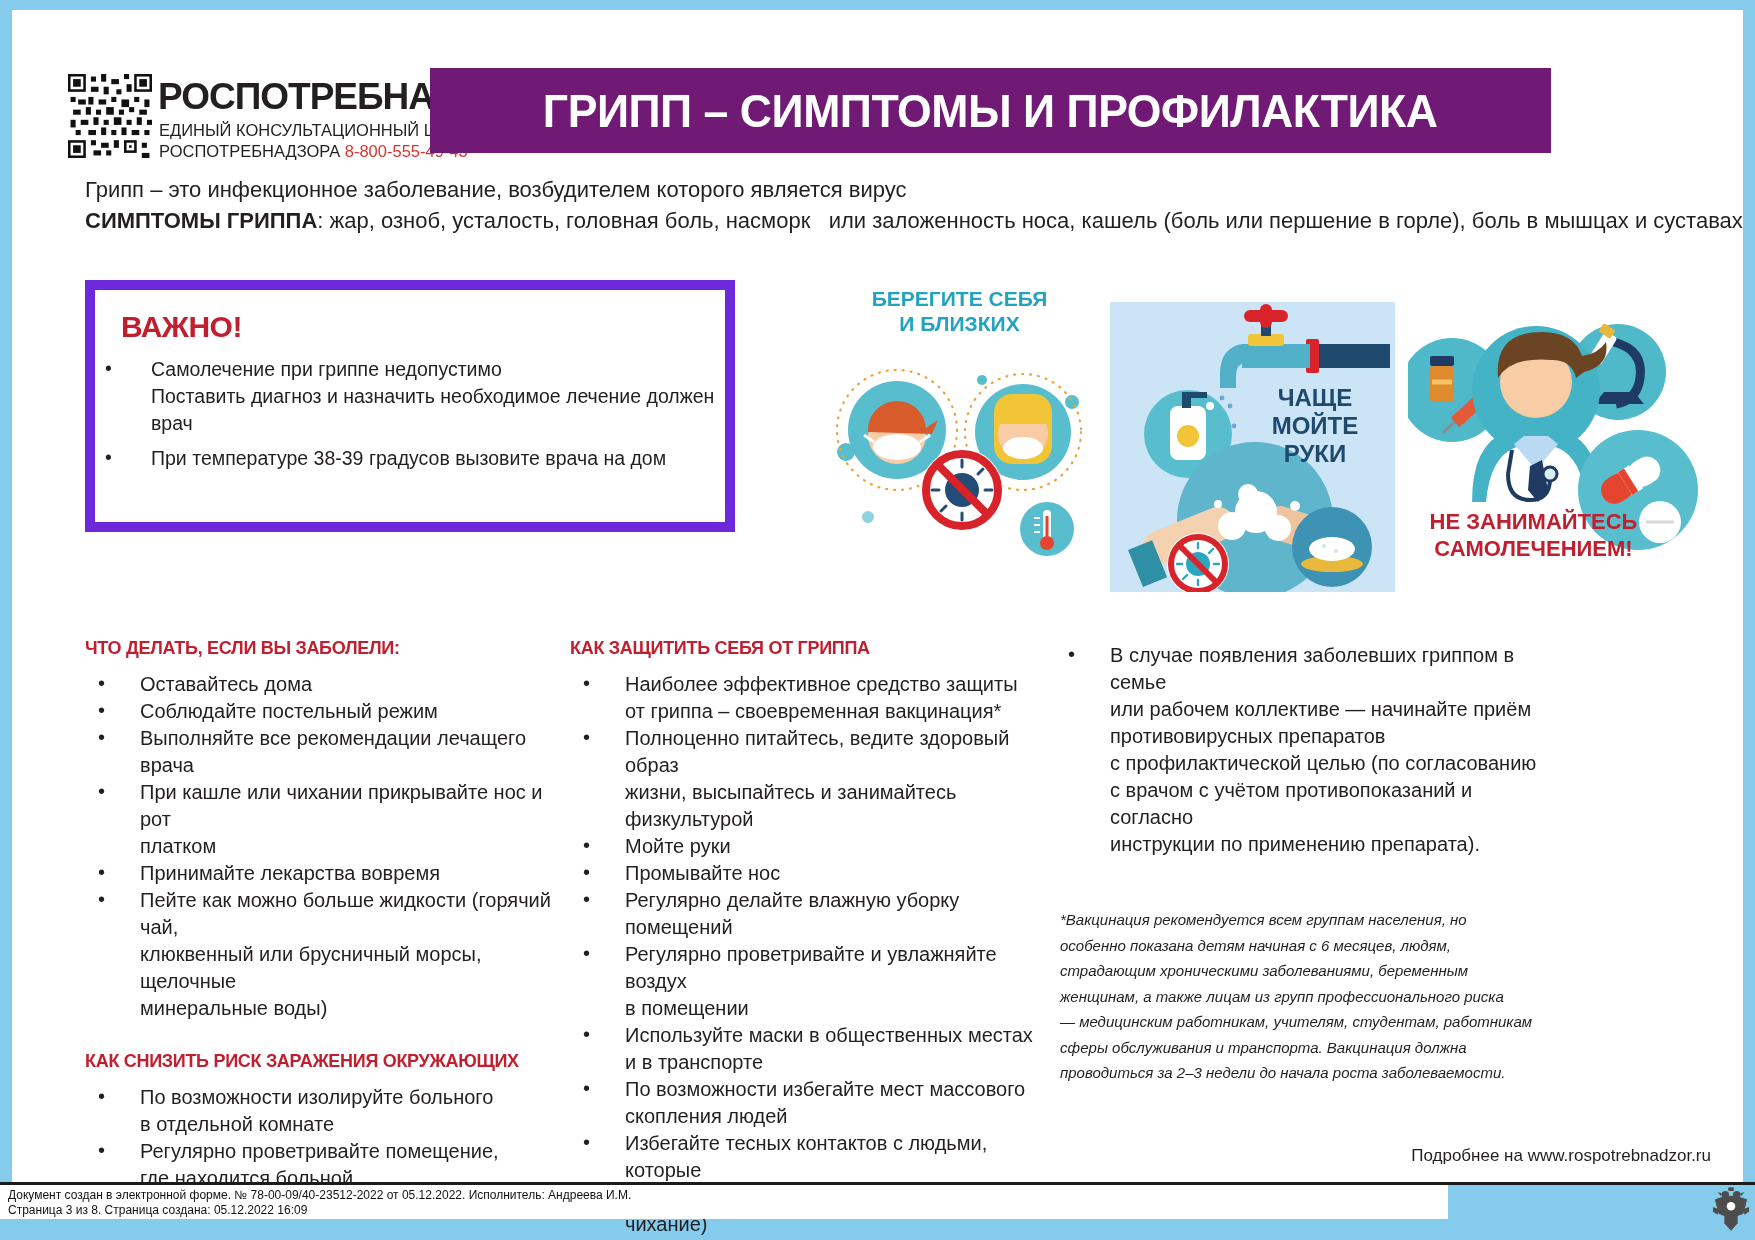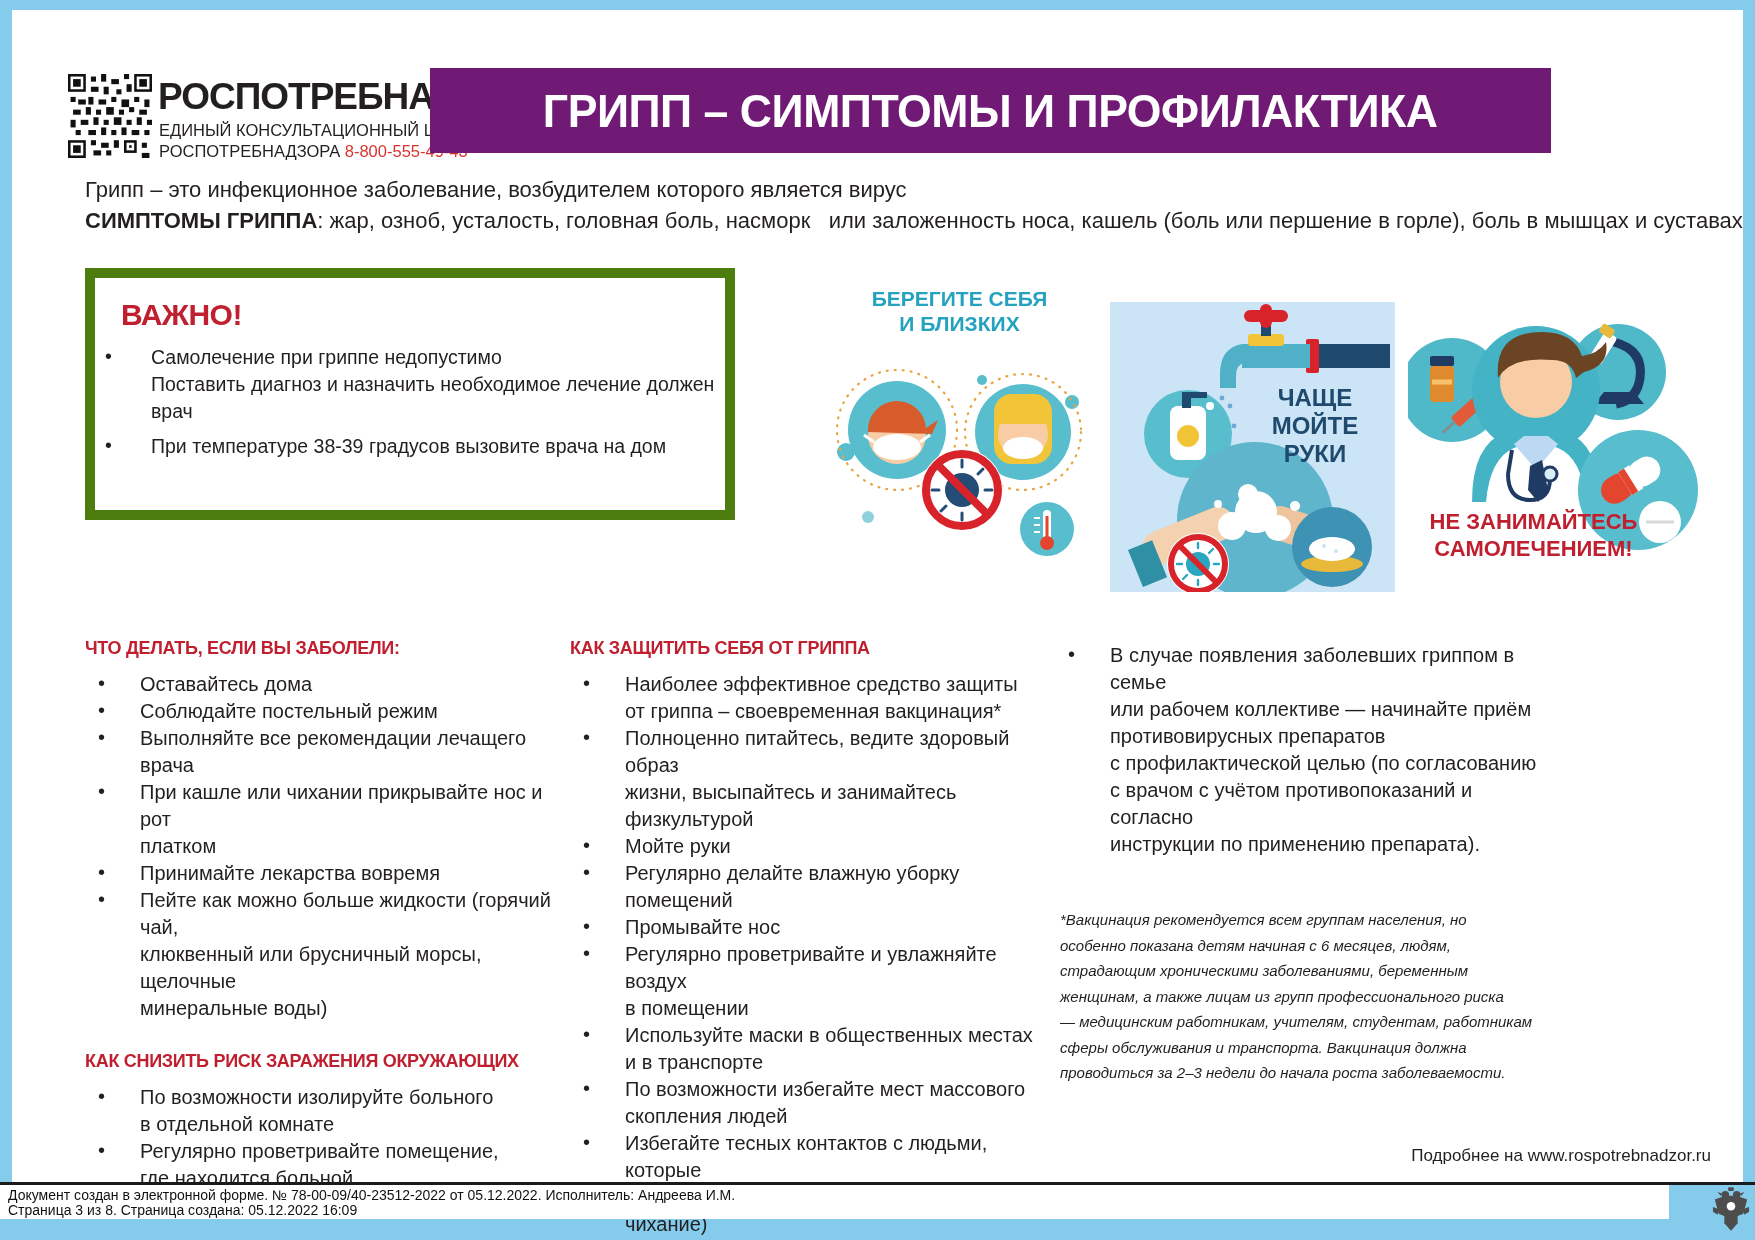--- a/index.html
+++ b/index.html
@@ -13,21 +13,21 @@
   .org-sub{position:absolute;left:147px;top:110px;font-size:16.5px;line-height:21px;color:#231f20;}
   .phone{color:#d6342f;}
   .banner{position:absolute;left:418px;top:58px;width:1121px;height:85px;background:#701a75;display:flex;align-items:center;justify-content:center;}
   .banner span{color:#fff;font-size:46px;font-weight:bold;letter-spacing:-0.5px;transform:scaleX(0.97);}
 
   
   .intro{position:absolute;left:73px;top:164px;font-size:22px;line-height:31px;color:#231f20;}
   .intro .rest{white-space:pre-wrap;}
 
   
-  .important-box{position:absolute;left:73px;top:258px;width:650px;height:252px;border:10px solid #4d7c0f;box-sizing:border-box;}
+  .important-box{position:absolute;left:73px;top:270px;width:650px;height:252px;border:10px solid #6d28d9;box-sizing:border-box;}
   .important-title{margin:20px 0 12px 26px;font-size:30px;font-weight:bold;color:#c01f2f;letter-spacing:-0.5px;}
   ul{list-style:none;margin:0;padding:0;}
   li{position:relative;white-space:pre-line;}
   .important-box li{padding-left:56px;font-size:19.5px;line-height:27px;margin-bottom:8px;color:#231f20;}
   .important-box li::before{content:"\2022";position:absolute;left:10px;top:-1px;}
 
   
   .cap{position:absolute;text-align:center;font-weight:bold;}
   .cap-protect{left:0;top:4px;width:100%;color:#25a3be;font-size:21px;line-height:25px;}
   .cap-wash{left:130px;top:82px;width:150px;color:#1f4a6e;font-size:24px;line-height:28px;}
@@ -46,21 +46,21 @@
   .col h3{margin:0 0 10px 0;font-size:18px;line-height:26px;font-weight:bold;color:#c01f2f;letter-spacing:-0.3px;}
   .col h3.gap{margin-top:26px;}
   .col li{padding-left:55px;font-size:20px;line-height:27px;color:#231f20;}
   .col li::before{content:"\2022";position:absolute;left:13px;top:-1px;}
 
   .footnote{position:absolute;left:1048px;top:897px;width:505px;font-size:15px;line-height:25.5px;font-style:italic;color:#231f20;white-space:pre-line;}
   .more-info{position:absolute;left:1043px;top:1136px;width:656px;text-align:right;font-size:17px;color:#231f20;}
 
   
   .sep-line{position:absolute;left:0;top:1182px;width:1755px;height:3px;background:#1b1b1b;}
-  .doc-footer{position:absolute;left:0;top:1185px;width:1669px;height:34px;background:#ffffff;font-size:14px;line-height:15px;color:#111;}
+  .doc-footer{position:absolute;left:0;top:1185px;width:1448px;height:34px;background:#ffffff;font-size:12px;line-height:15px;color:#111;}
   .doc-footer .l1{position:absolute;left:8px;top:3px;}
   .doc-footer .l2{position:absolute;left:8px;top:18px;}
   .emblem{position:absolute;right:5px;top:1186px;width:38px;height:46px;}
 </style>
 </head>
 <body>
 
 <div class="screen">
   <div class="poster">
 
@@ -349,22 +349,22 @@
 
     <div class="col col2">
       <h3>КАК ЗАЩИТИТЬ СЕБЯ ОТ ГРИППА</h3>
       <ul>
         <li>Наиболее эффективное средство защиты
 от гриппа – своевременная вакцинация*</li>
         <li>Полноценно питайтесь, ведите здоровый образ
 жизни, высыпайтесь и занимайтесь
 физкультурой</li>
         <li>Мойте руки</li>
+        <li>Промывайте нос</li>
         <li>Регулярно делайте влажную уборку помещений</li>
-        <li>Промывайте нос</li>
         <li>Регулярно проветривайте и увлажняйте воздух
 в помещении</li>
         <li>Используйте маски в общественных местах
 и в транспорте</li>
         <li>По возможности избегайте мест массового
 скопления людей</li>
         <li>Избегайте тесных контактов с людьми, которые
 имеют признаки заболевания (кашель, чихание)</li>
       </ul>
     </div>

